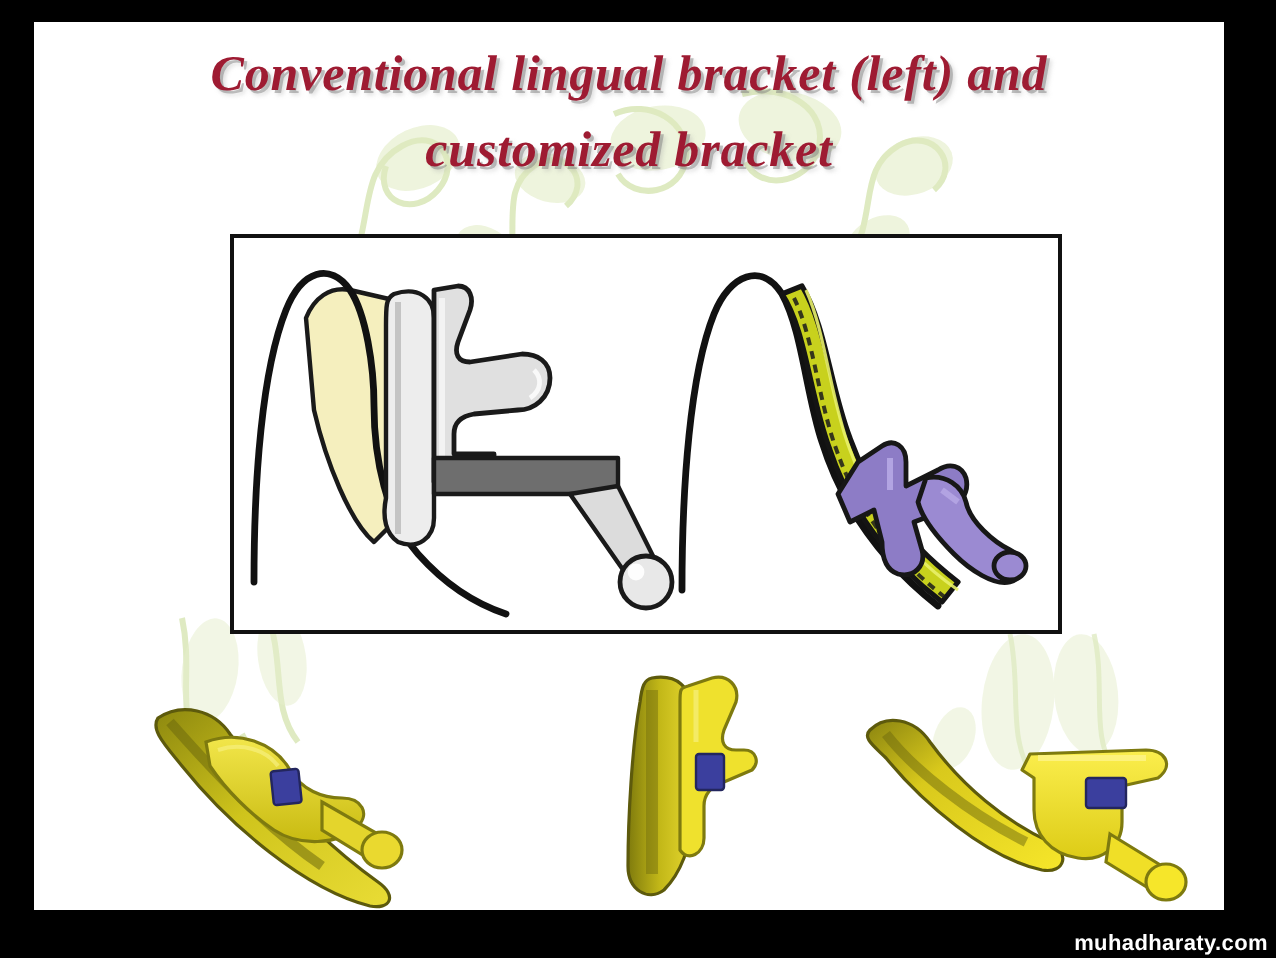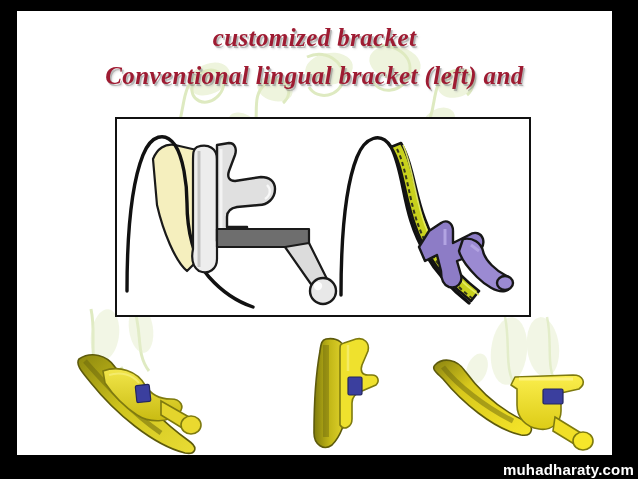--- a/index.html
+++ b/index.html
@@ -49,21 +49,21 @@
   .render{position:absolute;z-index:4;}
   .render svg{display:block;}
 
   
   .watermark{
     position:absolute;right:4px;bottom:1px;
     z-index:9;
     color:#ffffff;
     font-family:"Liberation Sans", sans-serif;
     font-weight:bold;
-    font-size:15px;
+    font-size:11px;
     letter-spacing:.2px;
     text-shadow:0 0 2px rgba(0,0,0,.9);
     white-space:nowrap;
   }
 </style>
 </head>
 <body>
 
 <div class="frame">
 
@@ -111,22 +111,22 @@
           <ellipse cx="30" cy="58" rx="10" ry="16" transform="rotate(20 30 58)"></ellipse>
         </g>
         <g fill="none" stroke="#b9d27a" stroke-width="2.5" opacity=".8">
           <path d="M58,6 C64,34 56,58 70,78"></path>
           <path d="M100,6 C106,32 98,56 110,74"></path>
         </g>
       </svg>
     </div>
 
     <div class="title-wrap">
+      <span class="title-line">Conventional lingual bracket (left) and</span>
       <span class="title-line">customized bracket</span>
-      <span class="title-line">Conventional lingual bracket (left) and</span>
     </div>
 
     <div class="diagram-box">
       <svg width="408" height="192" viewBox="0 0 408 192">
 
         <g>
 
           <path d="M36,40 C40,30 48,24 58,26 L84,32 L92,130 L70,152 C58,142 46,112 40,86 Z" fill="#f5efbe" stroke="#1a1a1a" stroke-width="2.2" stroke-linejoin="round"></path>
 
           <path d="M10,172 C10,120 14,66 26,36 C34,16 48,12 58,26 C66,38 70,64 70,84 C70,110 76,140 92,158 C108,176 124,184 136,188" fill="none" stroke="#111" stroke-width="3.4" stroke-linecap="round"></path>

